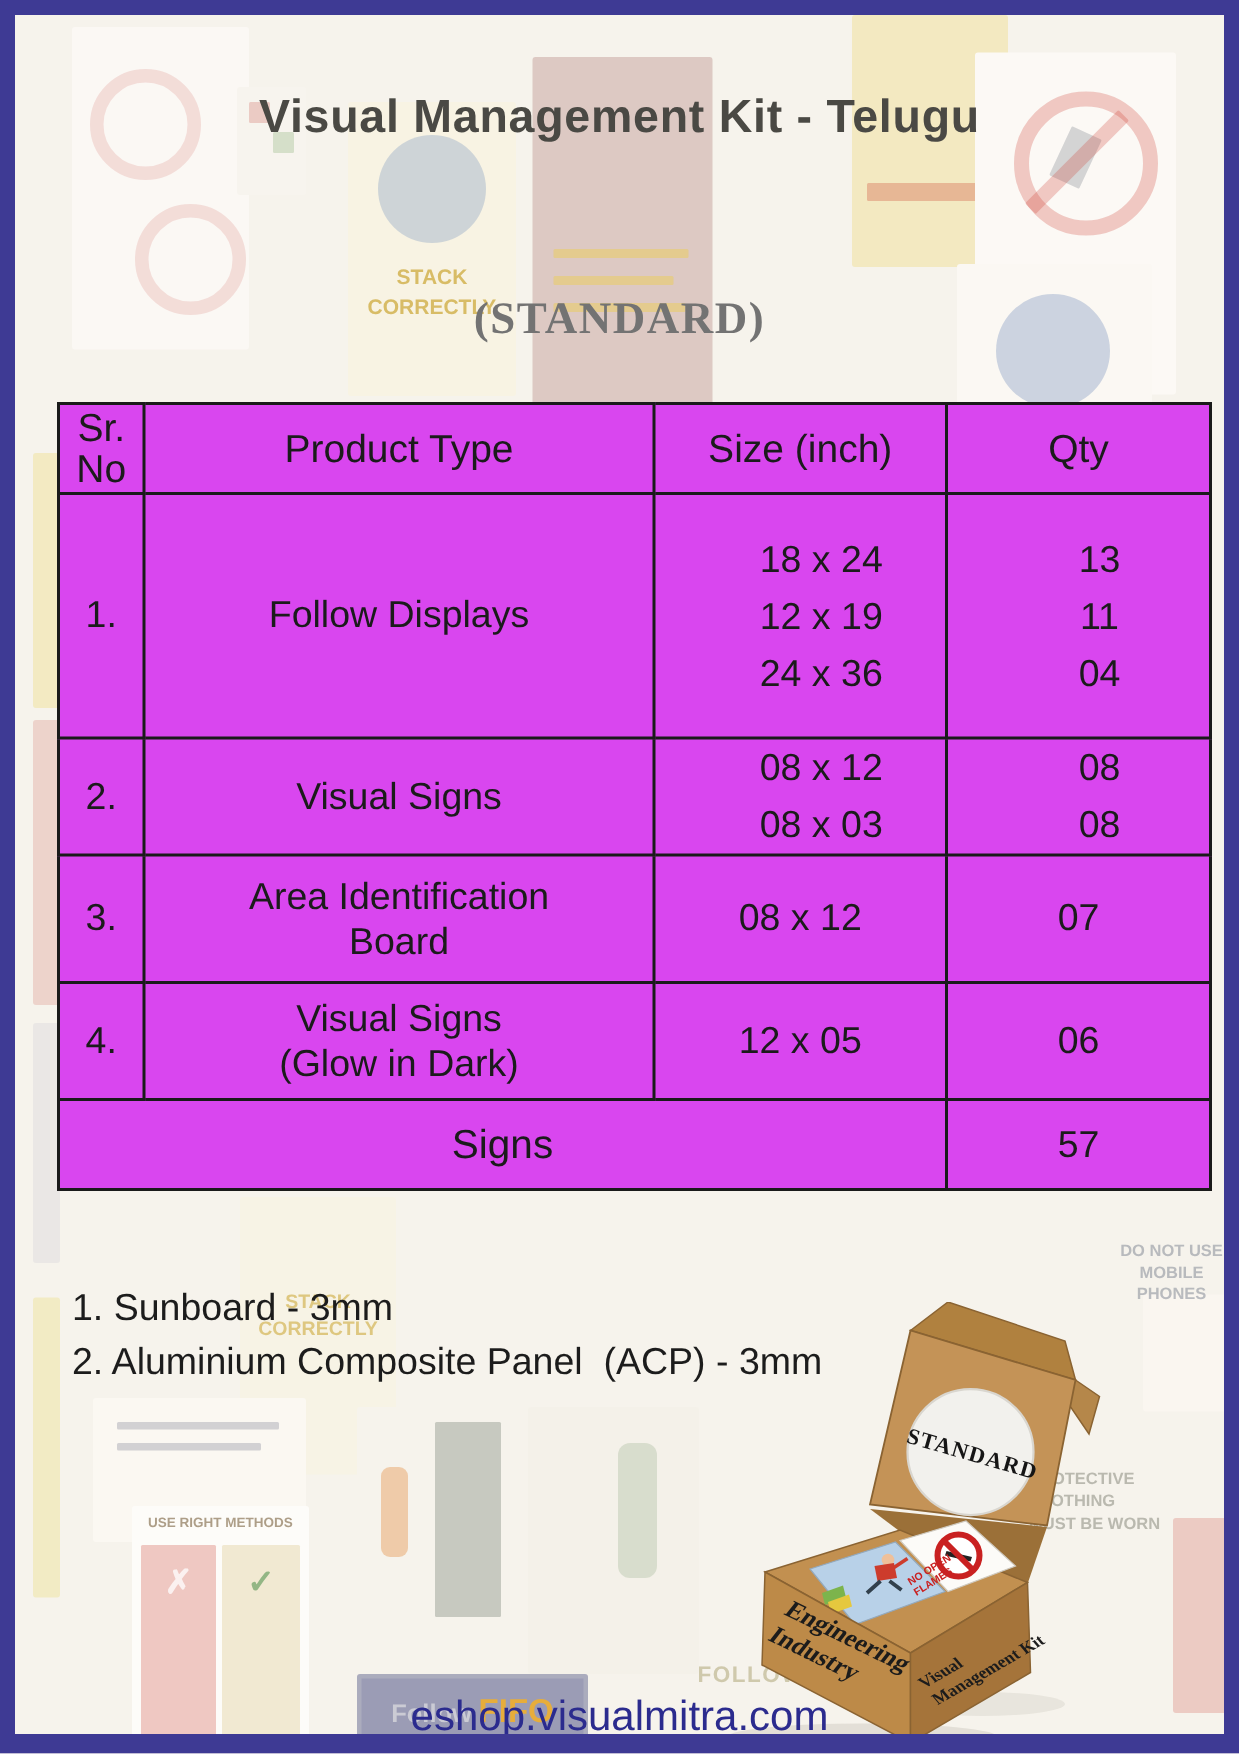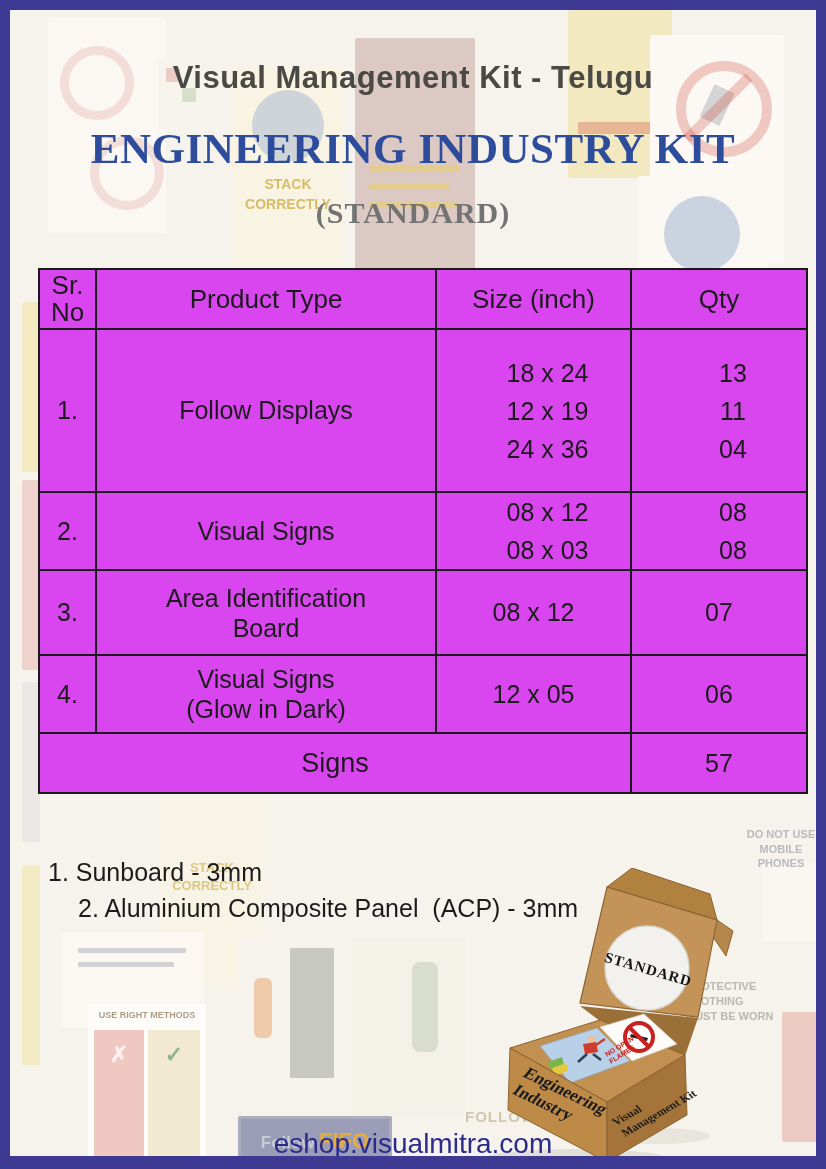--- a/index.html
+++ b/index.html
@@ -53,21 +53,21 @@
   tr.r-head{height:60px;}
   tr.r-head th{font-size:26px;}
   tr.r1{height:163px;} tr.r2{height:75px;} tr.r3{height:85px;} tr.r4{height:78px;}
   tr.r-total{height:60px;}
   .stack div{line-height:38px;padding-left:28px;}
   .plines div{line-height:30px;}
   td.total-cell{text-align:right;padding-right:62px;font-weight:bold;font-size:27px;}
   
   .mat-head{position:absolute;left:38px;top:806px;z-index:2;font-size:27px;color:#1c1c1c;}
   .mat-item1{position:absolute;left:38px;top:848px;z-index:2;font-size:25px;color:#1c1c1c;white-space:pre-wrap;}
-  .mat-item2{position:absolute;left:38px;top:884px;z-index:2;font-size:25px;color:#1c1c1c;white-space:pre-wrap;margin-left:30px;}
+  .mat-item2{position:absolute;left:38px;top:884px;z-index:2;font-size:25px;color:#1c1c1c;white-space:pre-wrap;}
   
   .boxart{position:absolute;left:470px;top:858px;width:280px;height:300px;z-index:3;}
   
   .footer-url{
     position:absolute;left:0;right:0;top:1118px;z-index:4;
     text-align:center;font-size:28px;color:#2b2b8e;text-decoration:none;display:block;
   }
 </style>
 </head>
 <body>
@@ -161,21 +161,20 @@
     <div class="poster" style="left:772px;top:1002px;width:44px;height:130px;background:rgba(205,75,65,.24);"></div>
     <div class="poster" style="left:752px;top:853px;width:62px;height:78px;background:#faf6f0;"></div>
 
     <div class="poster" style="left:726px;top:818px;width:90px;height:40px;background:transparent;">
       <div class="bg-label" style="top:0;font-size:11px;color:rgba(150,155,165,.65);">DO NOT USE</div>
       <div class="bg-label" style="top:15px;font-size:11px;color:rgba(150,155,165,.65);">MOBILE PHONES</div>
     </div>
   </div>
 
   <div class="kit-line">Visual Management Kit - Telugu</div>
-  <div class="main-title">ENGINEERING INDUSTRY KIT</div>
   <div class="subtitle">(STANDARD)</div>
 
   <table class="kit">
     <colgroup>
       <col style="width:57px">
         <col style="width:340px">
         <col style="width:195px">
         <col style="width:176px">
     </colgroup>
     <tbody>

